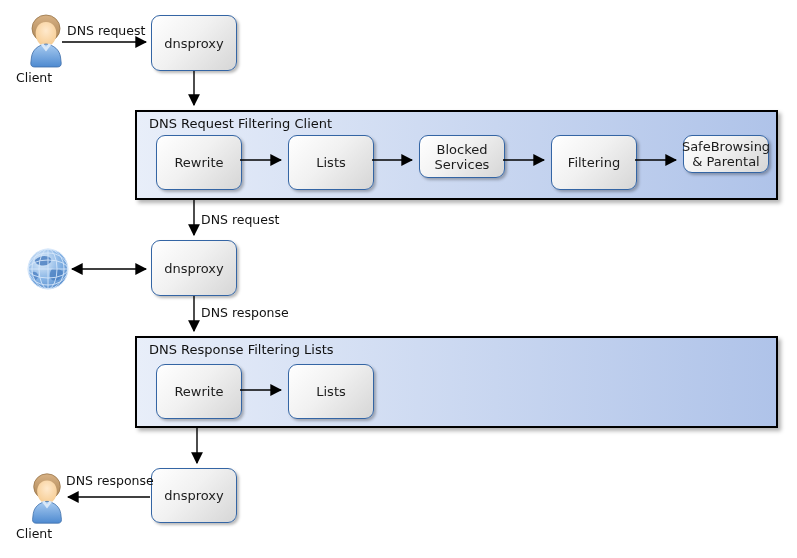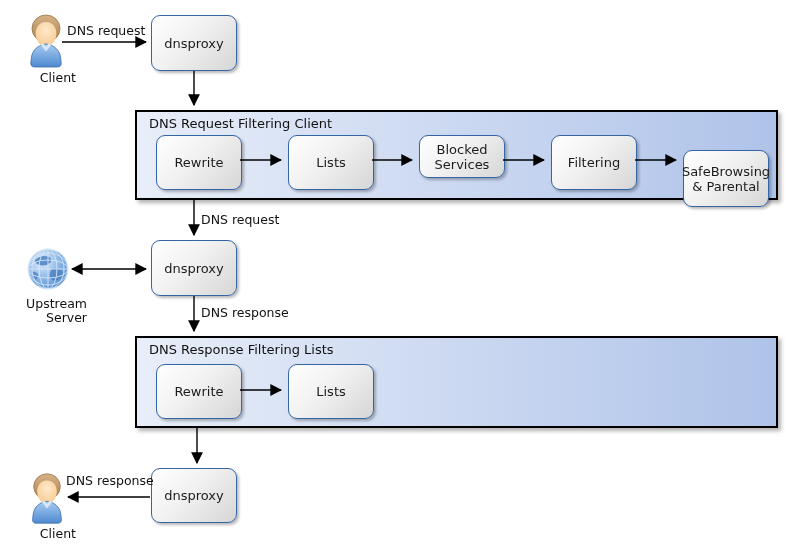--- a/index.html
+++ b/index.html
@@ -26,21 +26,21 @@
     background:linear-gradient(to right,var(--container-fill-left,#e8eef9),var(--container-fill-right,#b0c4e9));
     box-shadow:3px 3px 4px rgba(0,0,0,0.3);
   }
   .ctitle{
     position:absolute;left:12px;top:4px;font-size:13px;color:#111;white-space:nowrap;
   }
   .lbl{
     position:absolute;z-index:3;font-size:12.5px;line-height:14px;color:#111;
     white-space:pre-line;
   }
-  .lbl.center{text-align:right;}
+  .lbl.center{text-align:left;}
   .icon{position:absolute;z-index:2;}
 </style>
 </head>
 <body>
 
 <div class="stage">
 
   <svg class="arrows">
     <defs>
       <marker id="arrowhead" viewBox="0 0 10 10" refX="9" refY="5" markerWidth="8.5" markerHeight="8.5" orient="auto-start-reverse">
@@ -86,21 +86,21 @@
   <div class="lbl" style="left:67px;top:24px">DNS request</div>
 
   <div class="node" style="left:151px;top:15px;width:86px;height:56px">dnsproxy</div>
 
   <div class="container" style="left:135px;top:110px;width:643px;height:90px">
     <div class="ctitle">DNS Request Filtering Client</div>
     <div class="node" style="left:19px;top:23px;width:86px;height:55px">Rewrite</div>
     <div class="node" style="left:151px;top:23px;width:86px;height:55px">Lists</div>
     <div class="node" style="left:282px;top:23px;width:86px;height:43px">Blocked Services</div>
     <div class="node" style="left:414px;top:23px;width:86px;height:55px">Filtering</div>
-    <div class="node" style="left:546px;top:38px;width:86px;height:57px">SafeBrowsing &amp; Parental</div>
+    <div class="node" style="left:546px;top:23px;width:86px;height:38px">SafeBrowsing &amp; Parental</div>
   </div>
 
   <div class="lbl" style="left:201px;top:213px">DNS request</div>
 
   <div class="node" style="left:151px;top:240px;width:86px;height:56px">dnsproxy</div>
 
   <svg class="icon" style="left:26px;top:247px" width="44" height="44" viewBox="0 0 44 44">
     <defs>
       <radialGradient id="globeG" cx="0.35" cy="0.3" r="0.85">
         <stop offset="0" stop-color="#e4f0fc"></stop>
@@ -115,22 +115,20 @@
     <g stroke="#d9e9fa" stroke-width="0.9" fill="none" opacity="0.95">
       <circle cx="22" cy="22" r="20"></circle>
       <ellipse cx="22" cy="22" rx="9" ry="20"></ellipse>
       <ellipse cx="22" cy="22" rx="16" ry="20"></ellipse>
       <ellipse cx="22" cy="22" rx="20" ry="9"></ellipse>
       <ellipse cx="22" cy="22" rx="20" ry="16"></ellipse>
       <line x1="2" y1="22" x2="42" y2="22"></line>
       <line x1="22" y1="2" x2="22" y2="42"></line>
     </g>
   </svg>
-  <div class="lbl center" style="left:7px;top:297px;width:80px">Upstream
-Server</div>
 
 
   <div class="lbl" style="left:201px;top:306px">DNS response</div>
 
   <div class="container" style="left:135px;top:336px;width:643px;height:92px">
     <div class="ctitle">DNS Response Filtering Lists</div>
     <div class="node" style="left:19px;top:26px;width:86px;height:55px">Rewrite</div>
     <div class="node" style="left:151px;top:26px;width:86px;height:55px">Lists</div>
   </div>
 

